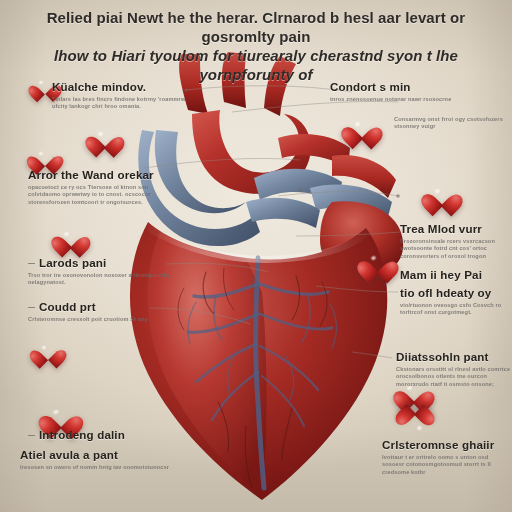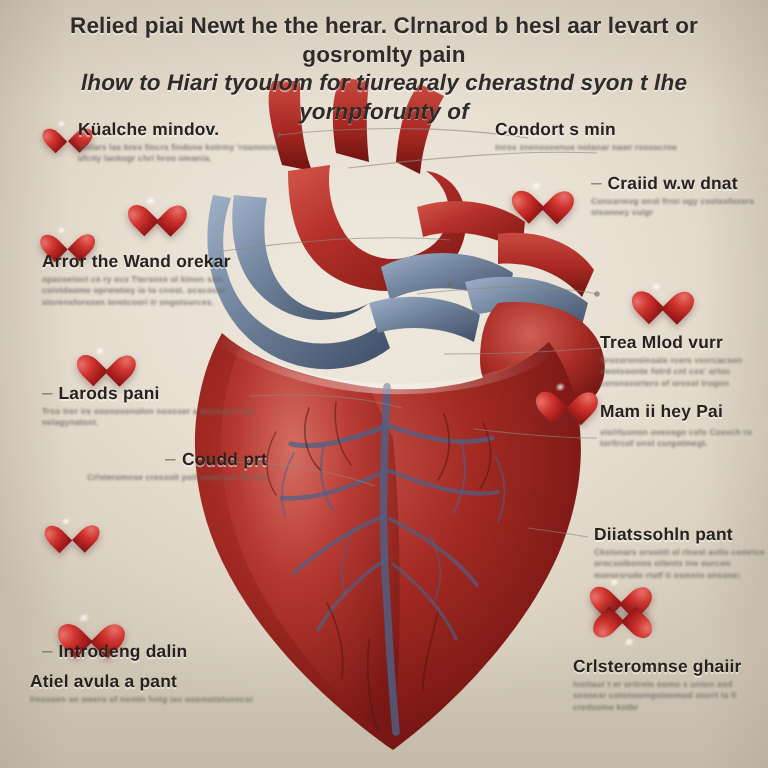--- a/index.html
+++ b/index.html
@@ -279,21 +279,21 @@
 tomtcoori tr ongotsurces.</p>
   </div>
 
   <div class="lbl" style="left:28px;top:256px;width:150px;">
     <h4><span class="dash"></span><span>Larods pani</span></h4>
     <p>Trso tror ire oxonovonolon
 noxoxer a tloomporctky
 nelagynatost.</p>
   </div>
 
-  <div class="lbl" style="left:28px;top:300px;width:150px;text-align:right;">
+  <div class="lbl" style="left:28px;top:300px;width:150px;">
     <h4><span class="dash"></span><span>Coudd prt</span></h4>
     <p>Crlsteromnse cresxolt
 poit cruotiom St ony</p>
   </div>
 
   <div class="lbl" style="left:28px;top:428px;width:160px;">
     <h4><span class="dash"></span><span>Introdeng dalin</span></h4>
   </div>
 
   <div class="lbl" style="left:20px;top:448px;width:160px;">
@@ -302,38 +302,38 @@
 hntg iav ooomotstunocsr</p>
   </div>
 
   <div class="lbl r" style="left:330px;top:80px;width:150px;">
     <h4>Condort s min</h4>
     <p>tnros znenosoenue notanar
 nawr rsoxocrne</p>
   </div>
 
   <div class="lbl r" style="left:394px;top:116px;width:118px;">
-    <h4><span class="dash"></span><span>Craiid w.w dnat</span></h4>
     <p>Consarmvg onst frroi ogy
 csotsofozers
 stsonney vuigr</p>
   </div>
 
   <div class="lbl r" style="left:400px;top:222px;width:112px;">
     <h4>Trea Mlod vurr</h4>
     <p>Srozoronsinsale rcers vsxrcacson
 swotsoonte fotrd cnt cos' ortoc
 coronsvorters of oroxol trogon</p>
   </div>
 
   <div class="lbl r" style="left:400px;top:268px;width:124px;">
     <h4>Mam ii hey Pai</h4>
   </div>
 
   <div class="lbl r" style="left:400px;top:286px;width:112px;">
+    <h4>tio ofl hdeaty oy</h4>
     <p>vio/rtuonon oveosgo csfo
 Cosvch ro torltrcof onst
 curgotmegt.</p>
   </div>
 
   <div class="lbl r" style="left:396px;top:350px;width:118px;">
     <h4>Diiatssohln pant</h4>
     <p>Ckstonars orsotitt ol rlnesl avtlo
 comrtce orocsolbonos otlents tne ourcon
 mororxrudo rtatf ti osmsto onsone;</p>

